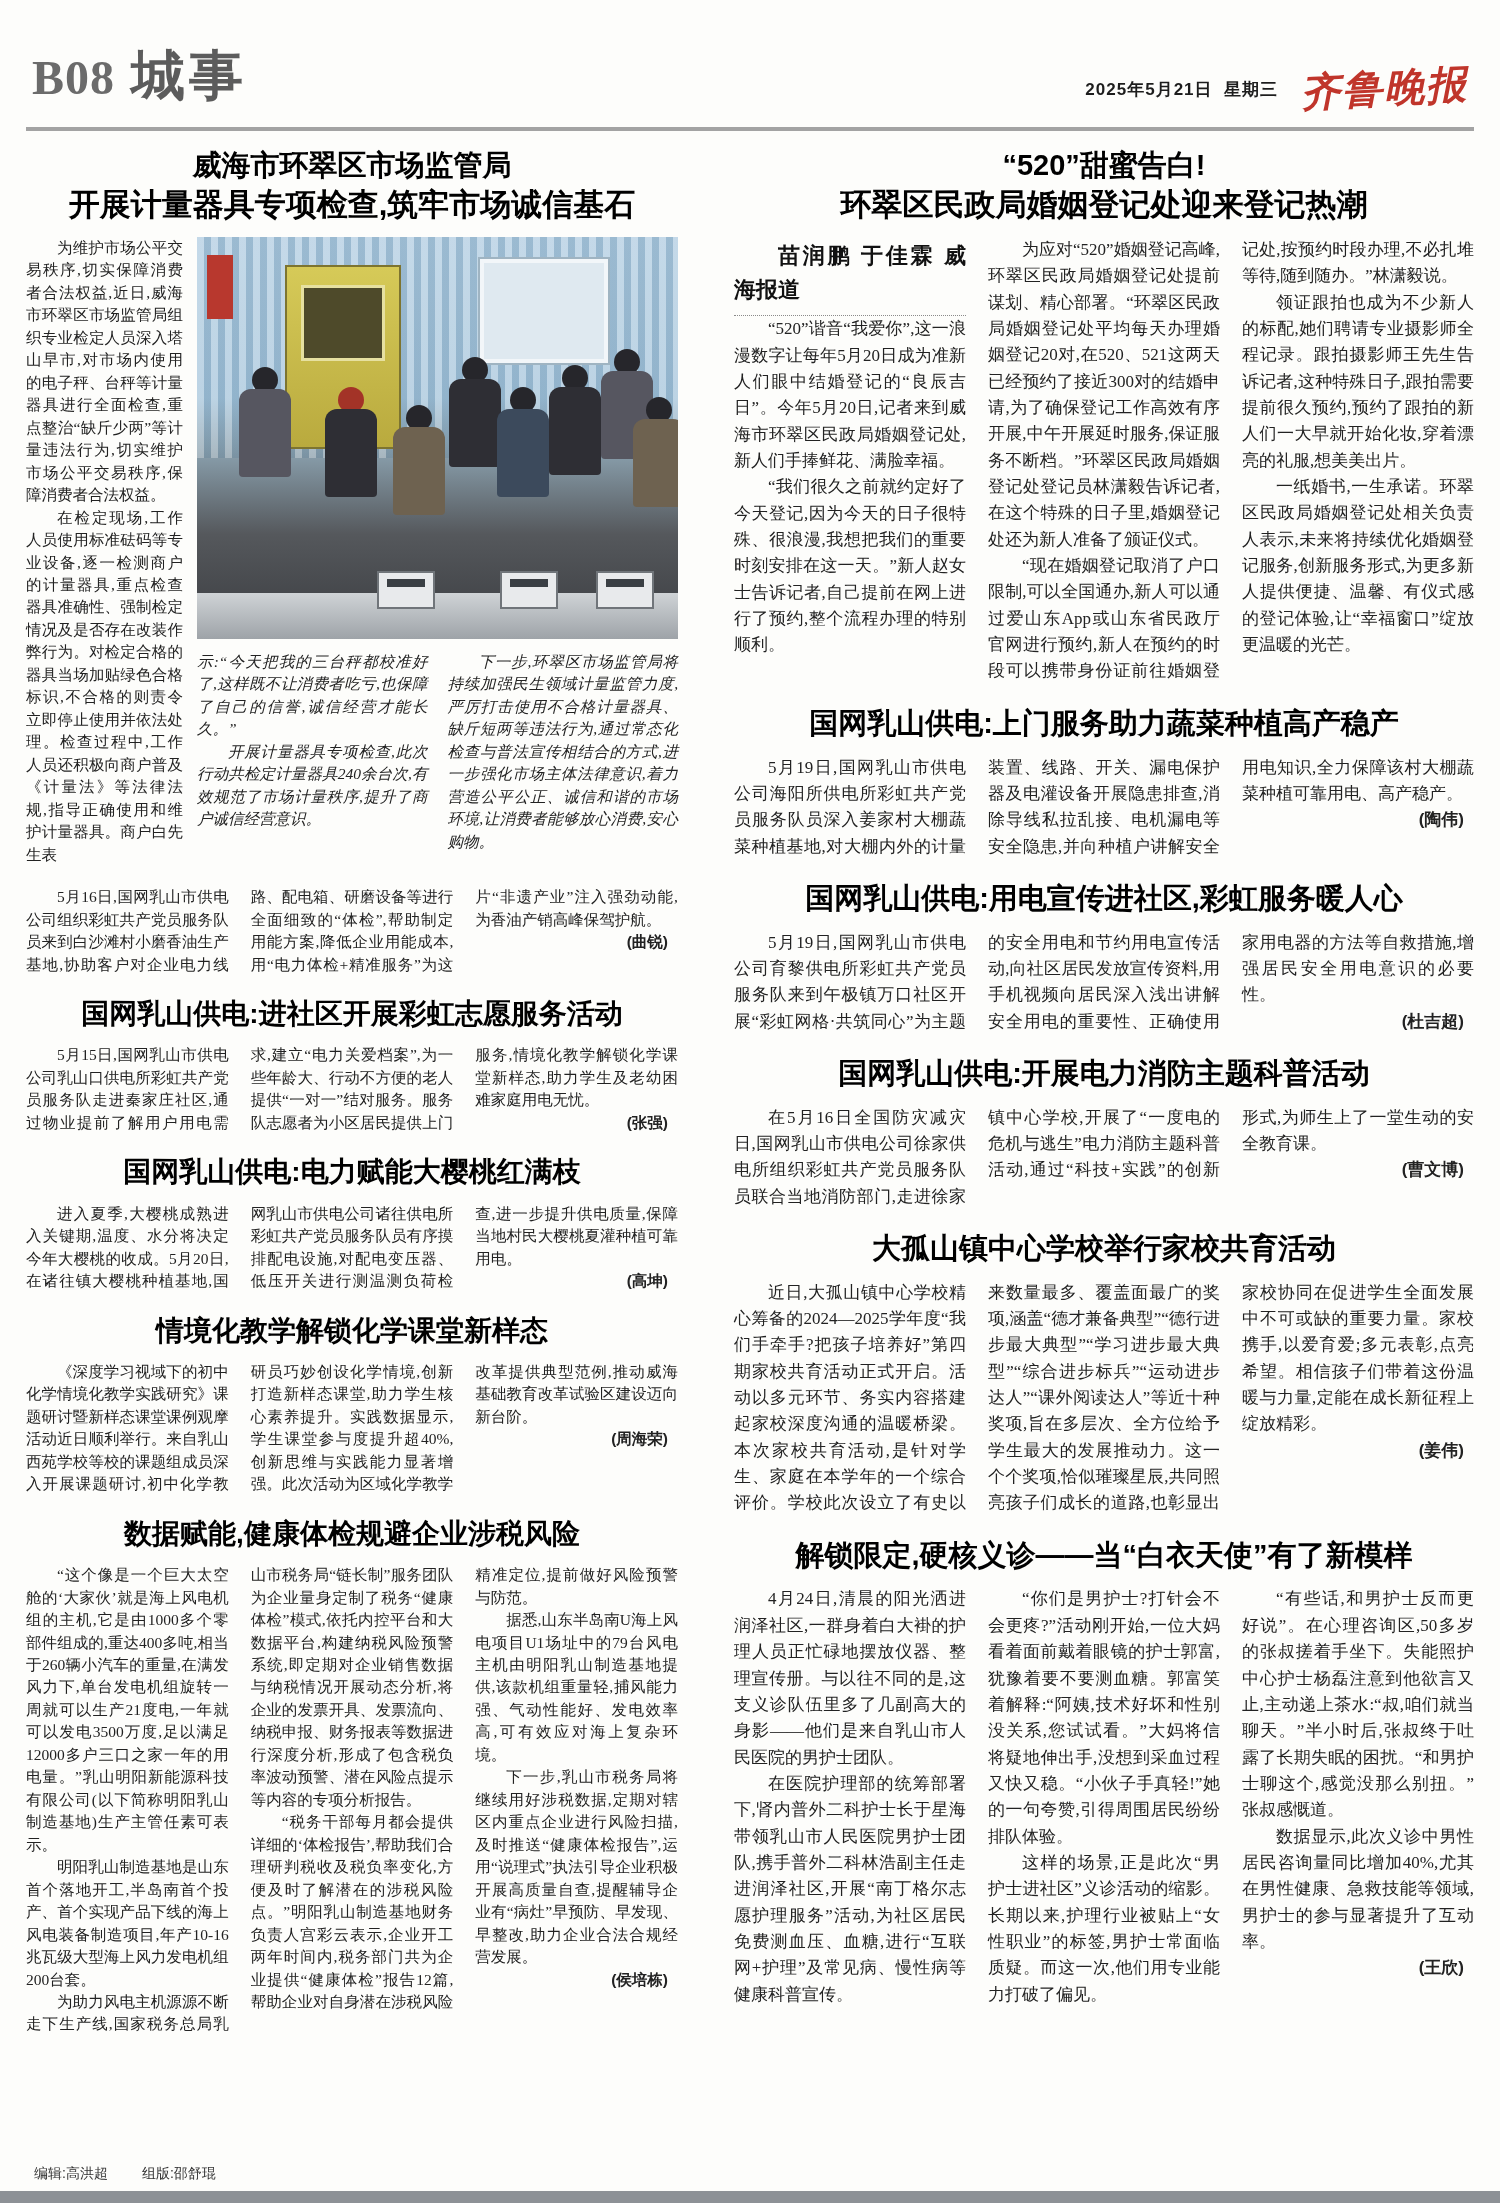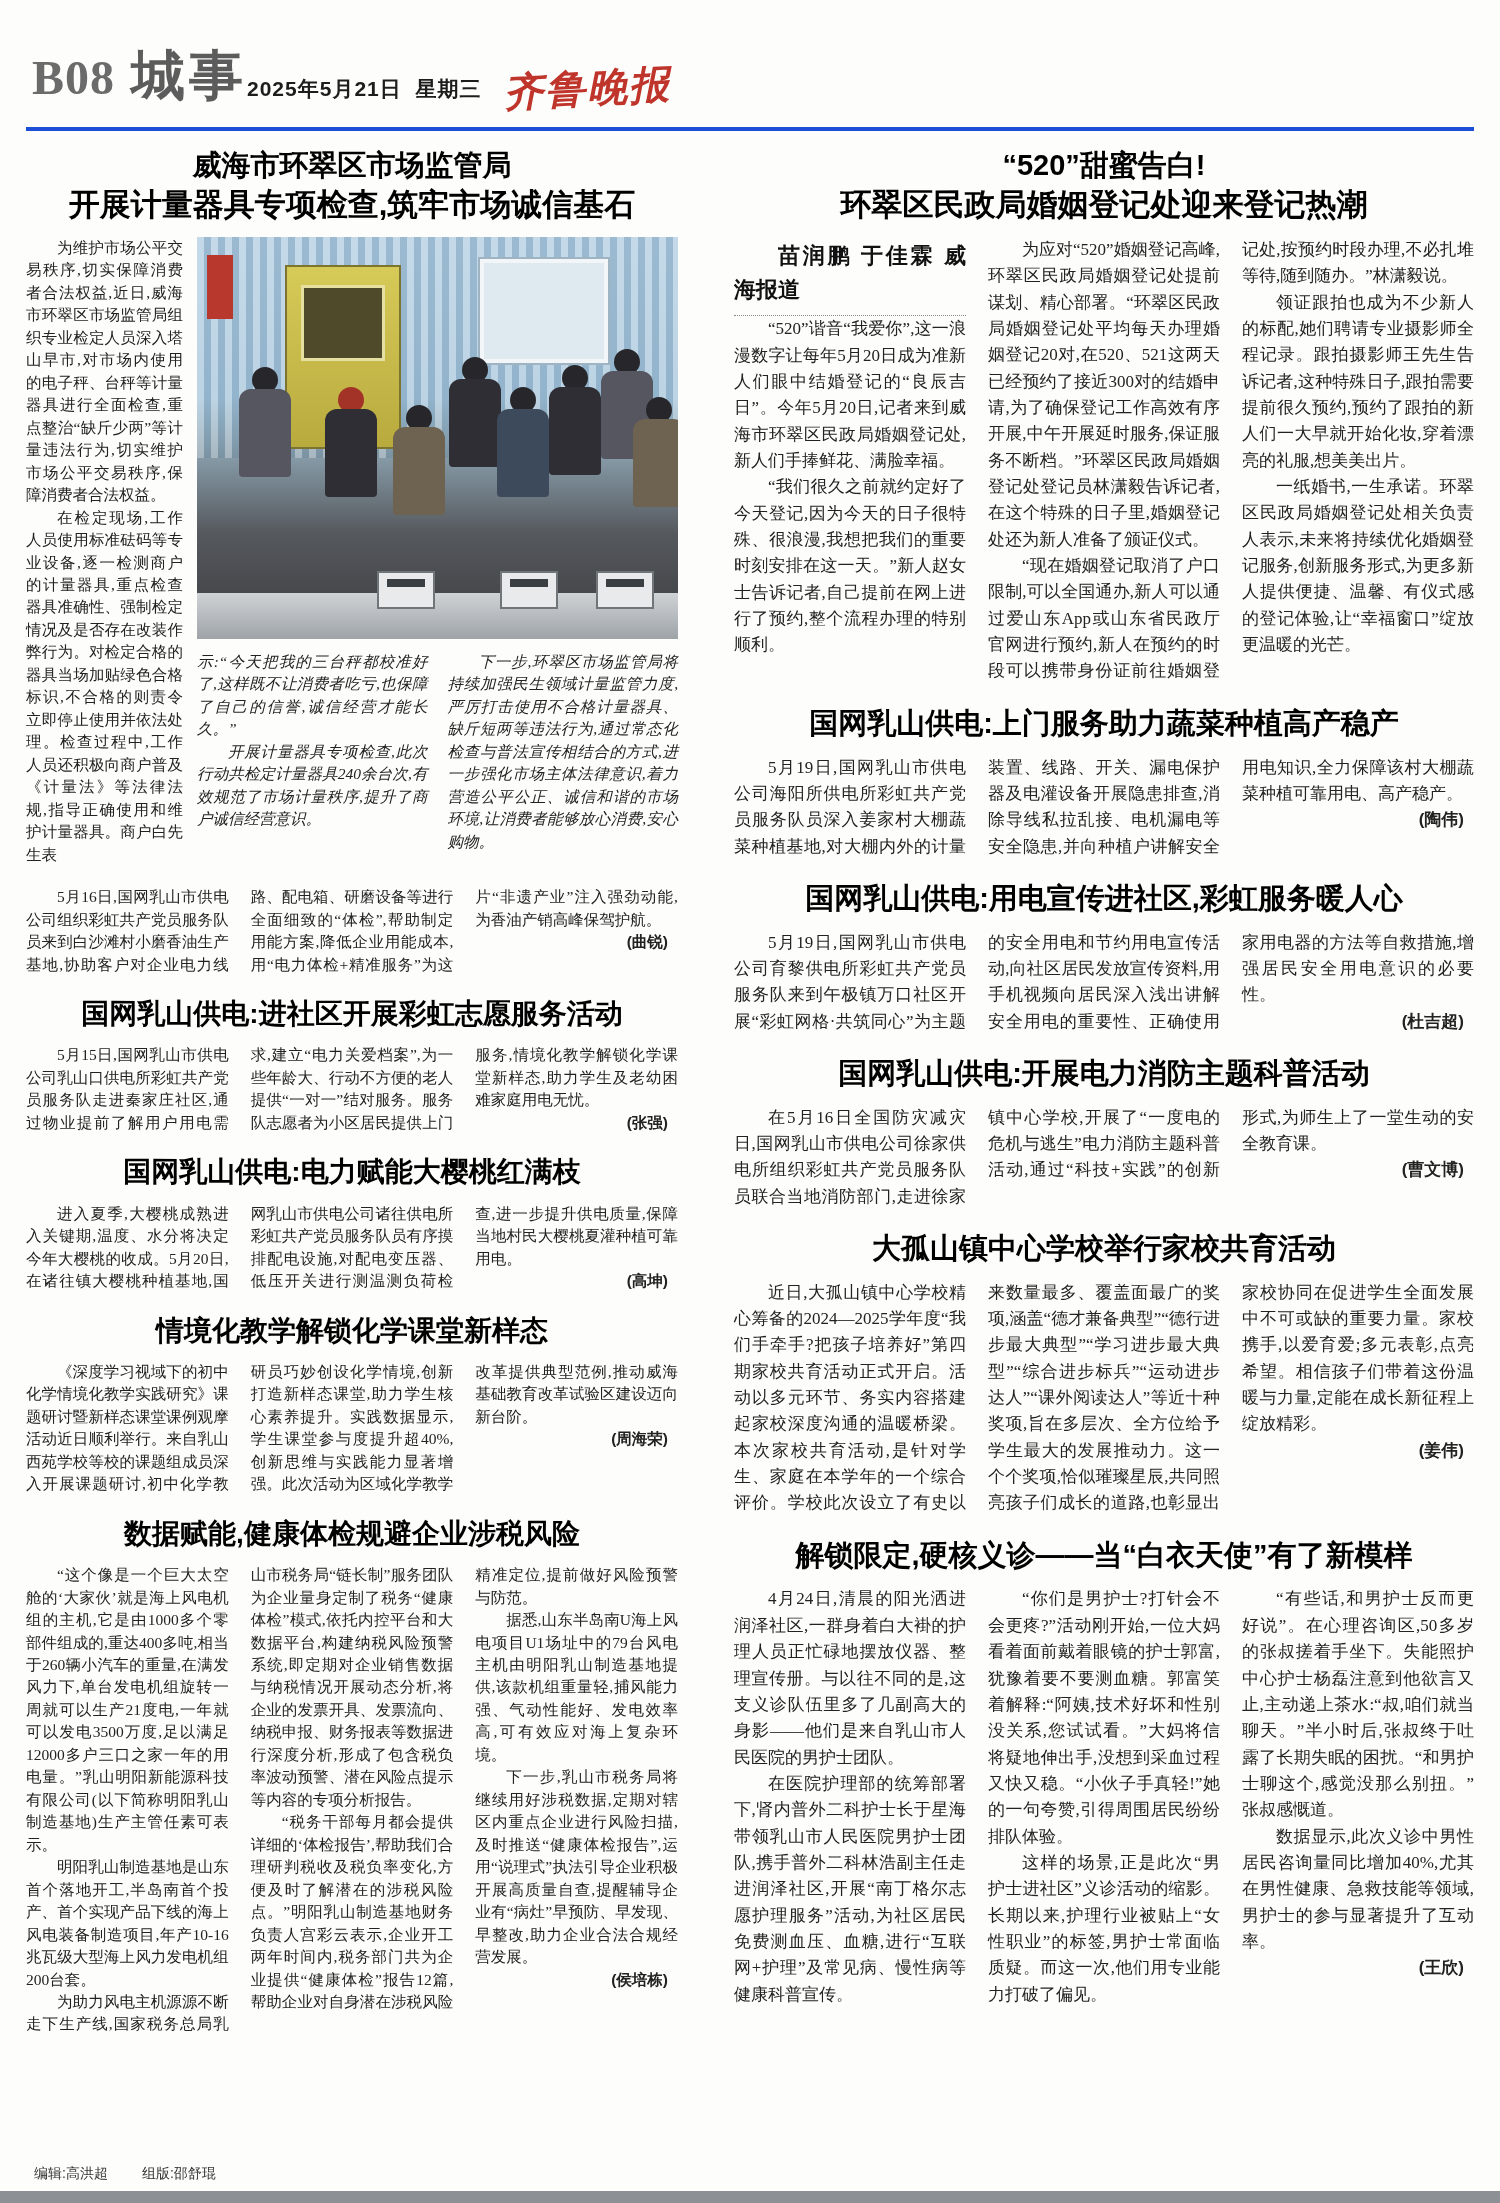--- a/index.html
+++ b/index.html
@@ -3,30 +3,30 @@
 <meta charset="utf-8">
 <style>
   html,body{margin:0;padding:0;}
   body{
     width:1500px;height:2203px;position:relative;overflow:hidden;
     background:#fdfdfb;color:#141414;
     font-family:"Liberation Serif","DejaVu Serif",serif;
   }
   .page{padding:10px 26px 0 26px;position:relative;}
   
-  .masthead{display:flex;justify-content:flex-start;align-items:flex-end;
-    padding:30px 6px 14px 6px;border-bottom:4px solid #1d4ed8;}
+  .masthead{display:flex;justify-content:space-between;align-items:flex-end;
+    padding:30px 6px 14px 6px;border-bottom:4px solid #a3a3a3;}
   .mast-left{display:flex;align-items:baseline;gap:16px;}
   .page-code{font-family:"Liberation Serif","DejaVu Serif",serif;font-weight:bold;
     font-size:48px;color:#6b6b6b;letter-spacing:1px;}
   .section-name{font-family:"Liberation Sans","DejaVu Sans",sans-serif;font-weight:900;
     font-size:54px;color:#5c5c5c;letter-spacing:4px;}
   .mast-right{display:flex;align-items:center;gap:22px;padding-bottom:4px;}
   .pub-date{font-family:"Liberation Sans","DejaVu Sans",sans-serif;font-weight:bold;
-    font-size:21px;color:#1d1d1d;letter-spacing:1px;}
+    font-size:17px;color:#1d1d1d;letter-spacing:1px;}
   .brand{font-family:"Liberation Serif","DejaVu Serif",serif;font-weight:bold;font-style:italic;
     font-size:40px;color:#c0352b;transform:rotate(-3deg);letter-spacing:2px;line-height:1;}
   
   .content{display:flex;gap:56px;padding-top:16px;}
   .half-left{width:652px;flex:none;}
   .half-right{width:740px;flex:none;}
   
   .article{margin-bottom:20px;}
   .headline{font-family:"Liberation Sans","DejaVu Sans",sans-serif;font-weight:900;
     color:#000;text-align:center;line-height:1.3;margin:0 0 12px 0;}

